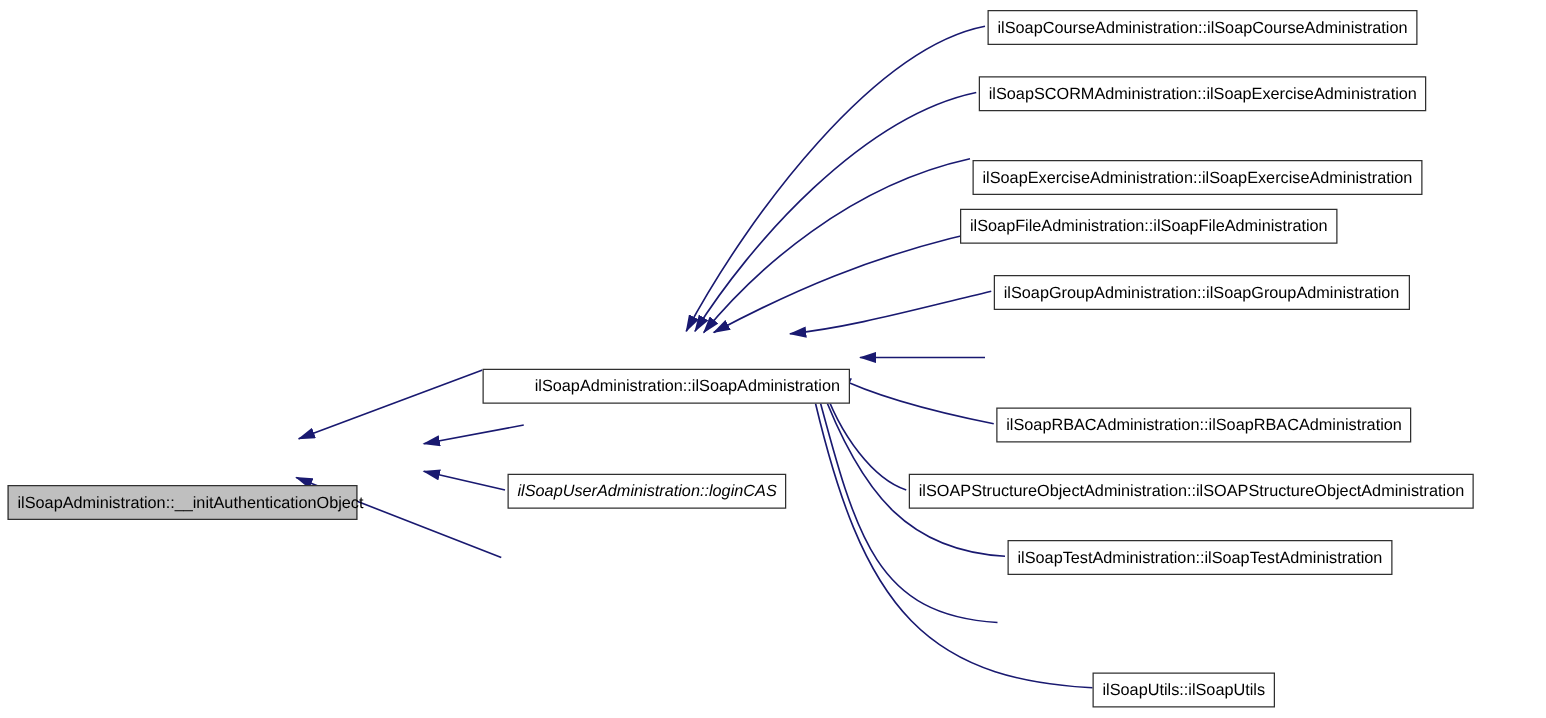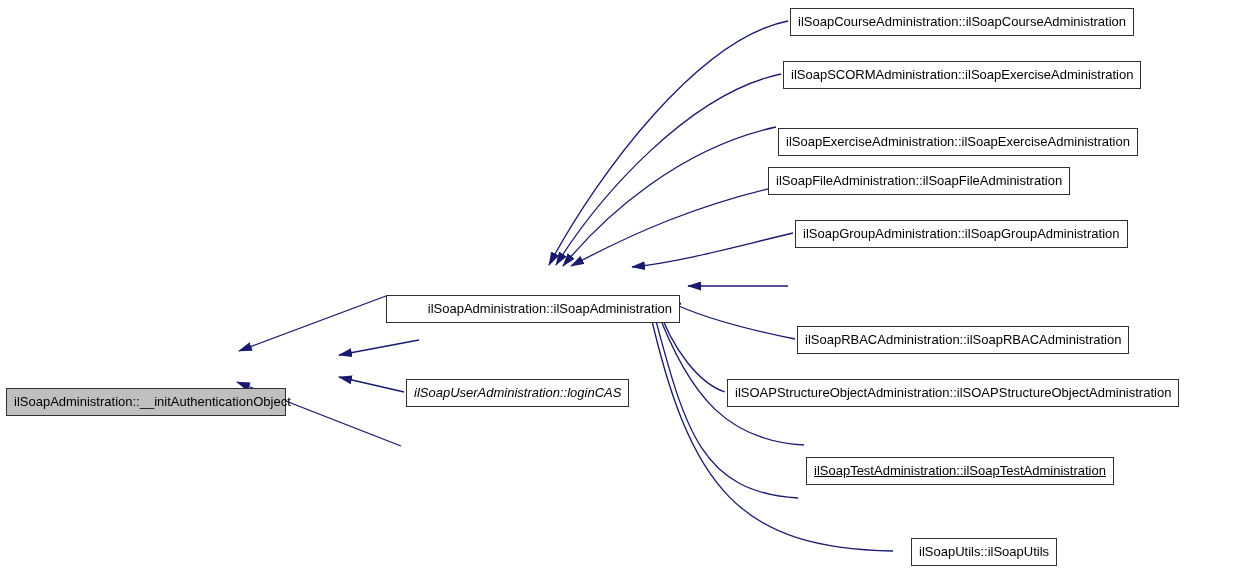--- a/index.html
+++ b/index.html
@@ -70,16 +70,16 @@
 
   <div class="node" style="left:406px;top:379px;font-style:italic;">ilSoapUserAdministration::loginCAS</div>
 
   <div class="node" style="left:790px;top:8px;">ilSoapCourseAdministration::ilSoapCourseAdministration</div>
   <div class="node" style="left:783px;top:61px;">ilSoapSCORMAdministration::ilSoapExerciseAdministration</div>
   <div class="node" style="left:778px;top:128px;">ilSoapExerciseAdministration::ilSoapExerciseAdministration</div>
   <div class="node" style="left:768px;top:167px;">ilSoapFileAdministration::ilSoapFileAdministration</div>
   <div class="node" style="left:795px;top:220px;">ilSoapGroupAdministration::ilSoapGroupAdministration</div>
   <div class="node" style="left:797px;top:326px;">ilSoapRBACAdministration::ilSoapRBACAdministration</div>
   <div class="node" style="left:727px;top:379px;">ilSOAPStructureObjectAdministration::ilSOAPStructureObjectAdministration</div>
-  <div class="node" style="left:806px;top:457px;text-decoration:underline;">ilSoapTestAdministration::ilSoapTestAdministration</div>
-  <div class="node" style="left:911px;top:538px;">ilSoapUtils::ilSoapUtils</div>
+  <div class="node" style="left:806px;top:432px;">ilSoapTestAdministration::ilSoapTestAdministration</div>
+  <div class="node" style="left:874px;top:538px;">ilSoapUtils::ilSoapUtils</div>
 
 </div>
 
 </body></html>

